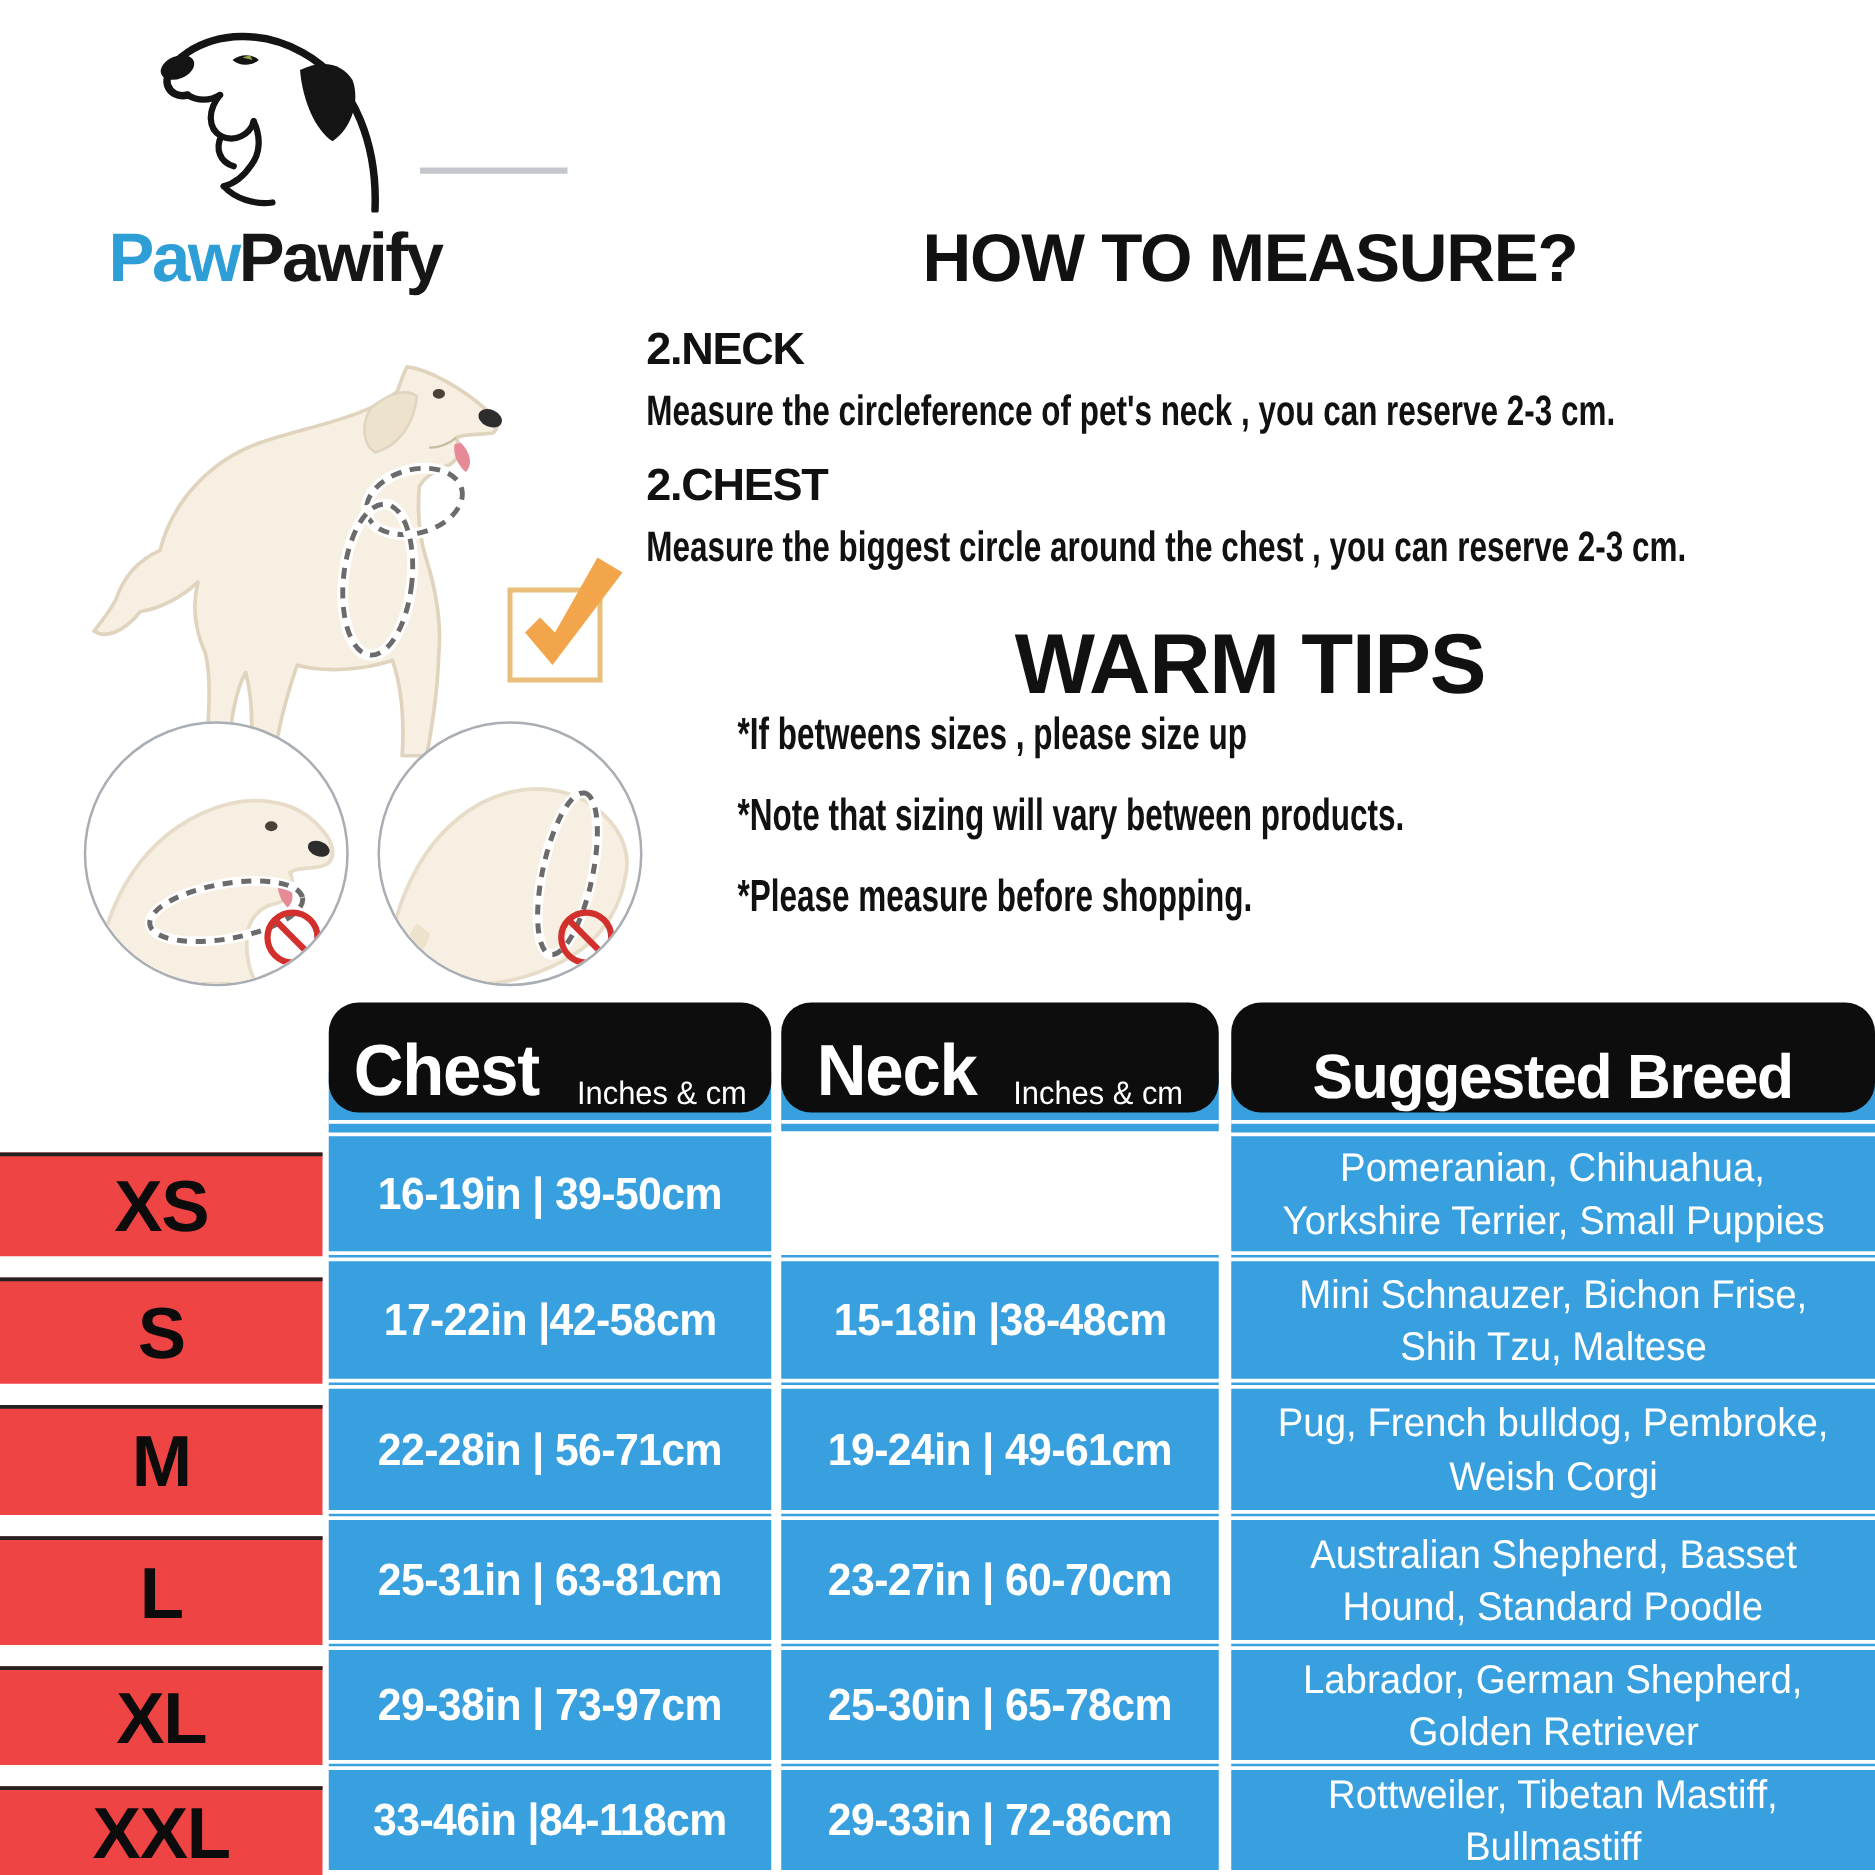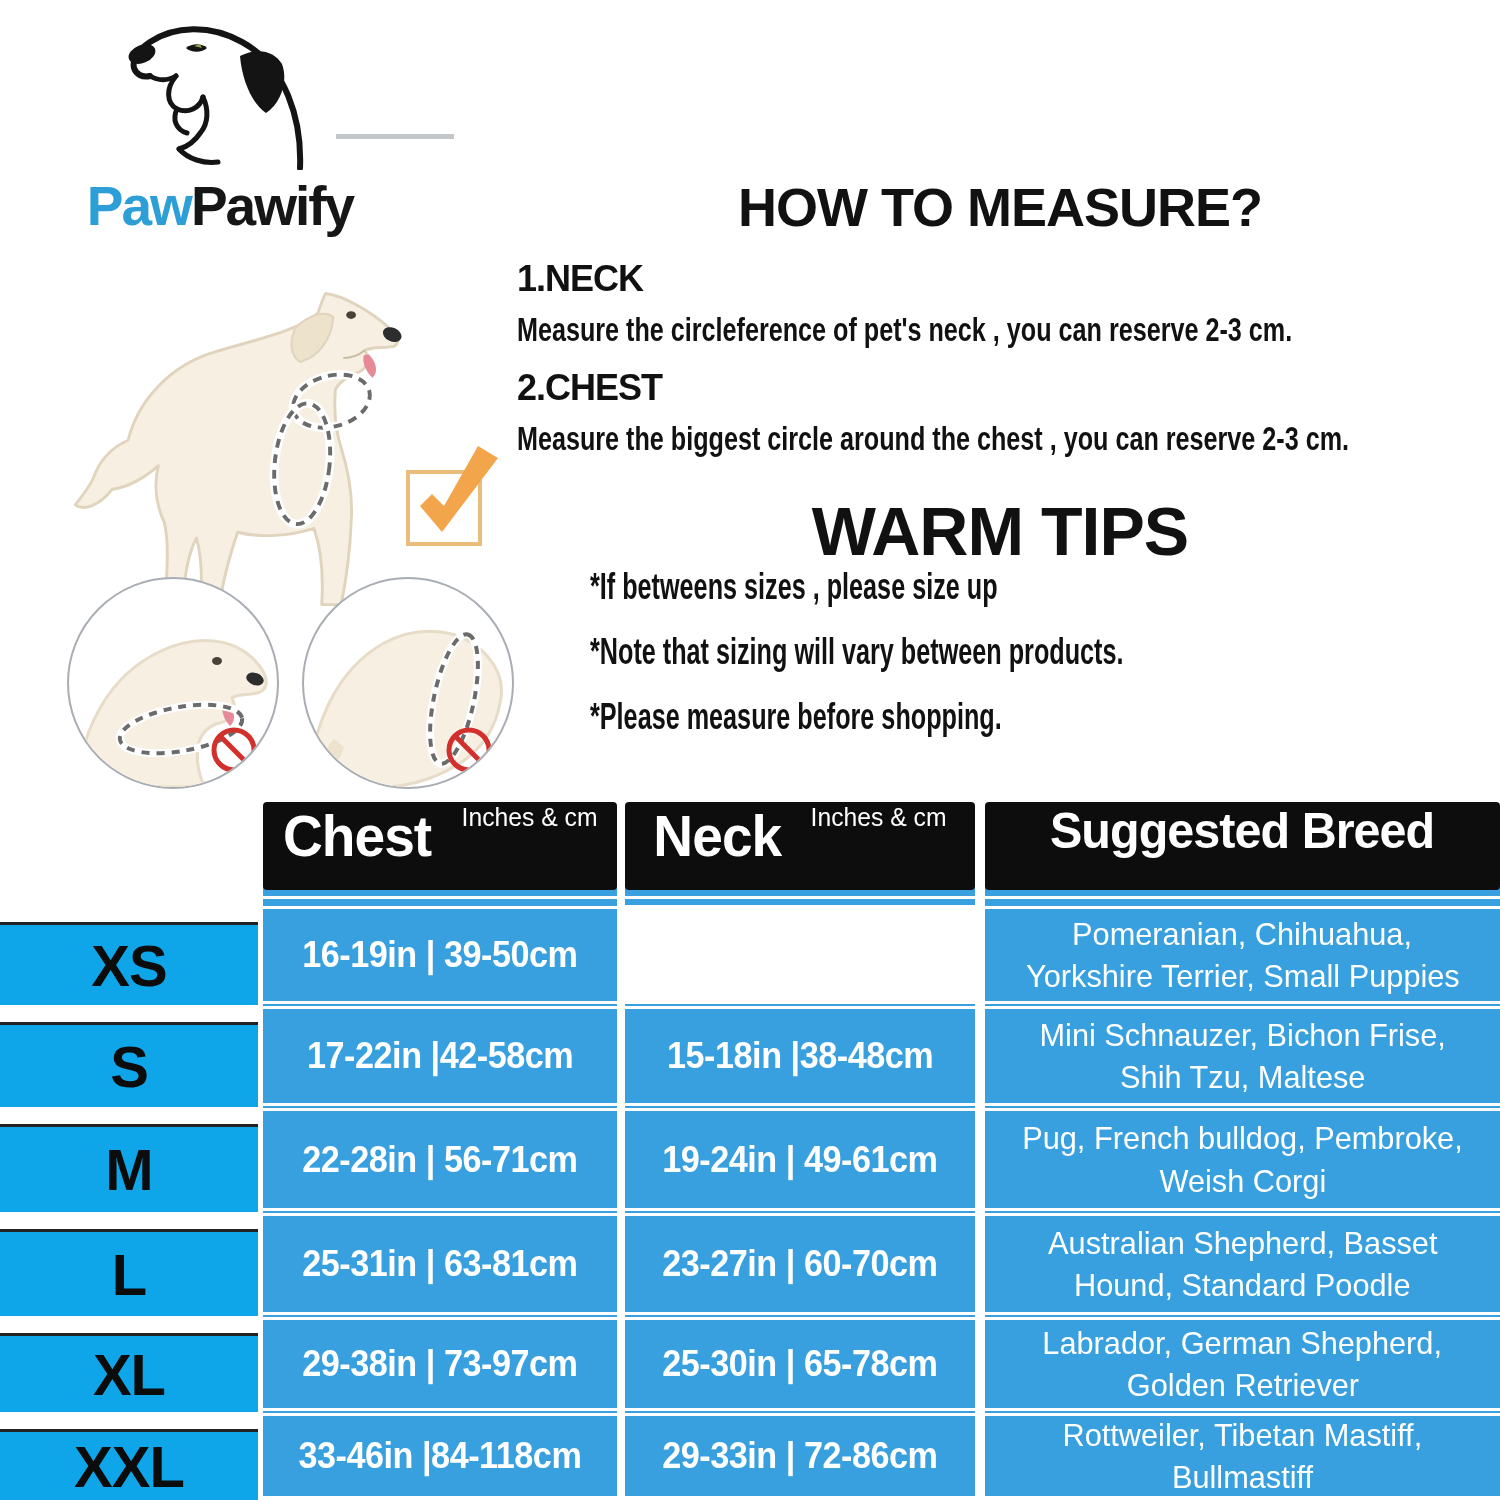--- a/index.html
+++ b/index.html
@@ -48,35 +48,35 @@
   
   .inset{top:577px;width:208px;height:208px;border:2px solid #a9aeb4;border-radius:50%;
          overflow:hidden;background:#fff;}
   .inset-1{left:67px;}
   .inset-2{left:302px;}
   .no-sign{position:absolute;right:18px;bottom:12px;width:50px;height:50px;}
 
   
   .hdr-strip{top:858px;height:47px;background:#38A0DF;z-index:1;}
   .hdr-strip::after{content:'';position:absolute;left:0;right:0;top:38px;height:3px;background:#fff;}
-  .hdr-box{top:802px;height:88px;background:#0d0d0d;border-radius:4px;z-index:2;
-           display:flex;align-items:flex-start;justify-content:center;color:#fff;white-space:nowrap;}
+  .hdr-box{top:802px;height:88px;background:#0d0d0d;border-radius:24px;z-index:2;
+           display:flex;align-items:flex-end;justify-content:center;color:#fff;white-space:nowrap;}
   .hdr-main{font-size:58px;font-weight:800;letter-spacing:-1px;transform:scaleX(.95);}
   .hdr-sub{font-size:26px;font-weight:400;margin-left:22px;transform:scaleX(.95);}
   .hdr-breed{font-size:50px;font-weight:800;letter-spacing:-1px;transform:scaleX(.97);}
 
   .col-chest{left:263px;width:354px;}
   .col-neck{left:625px;width:350px;}
   .col-breed{left:985px;width:515px;}
 
   .row{left:0;width:1500px;}
   .r0{top:905px;height:100px;} .r1{top:1005px;height:102px;} .r2{top:1107px;height:105px;}
   .r3{top:1212px;height:104px;} .r4{top:1316px;height:96px;} .r5{top:1412px;height:88px;}
 
-  .size-label{position:absolute;left:0;top:17px;bottom:0;width:258px;background:#0ea5e9;
+  .size-label{position:absolute;left:0;top:17px;bottom:0;width:258px;background:#ef4444;
               border-top:3px solid #222;display:flex;align-items:center;justify-content:center;
               font-size:58px;font-weight:800;color:#0c0c0c;letter-spacing:-1px;}
   .cell{position:absolute;top:4px;bottom:4px;background:#38A0DF;color:#fff;
         display:flex;align-items:center;justify-content:center;text-align:center;}
   .cell::before{content:'';position:absolute;left:0;right:0;top:-5px;height:2px;background:#38A0DF;}
   .cell-meas{font-size:36px;font-weight:700;white-space:nowrap;transform:scaleX(.95);letter-spacing:-0.5px;}
   .cell-breed{display:flex;flex-direction:column;justify-content:center;}
   .breed-line{font-size:32px;font-weight:400;line-height:1.32;transform:scaleX(.96);white-space:nowrap;}
 </style>
 </head>
@@ -99,21 +99,21 @@
       <path d="M96,38 C102,33 112,33 117,38 C112,43 101,43 96,38 Z" fill="#141414"></path>
       <path d="M104,36 L110,34 L112,38 Z" fill="#9aa04a"></path>
     </svg>
     <div class="logo-text">
       <span class="logo-blue">Paw</span><span class="logo-black">Pawify</span>
     </div>
   </div>
 
   <div class="abs htm-title">HOW TO MEASURE?</div>
   <div class="abs steps">
-    <span class="step-label">1.NECK</span>
+    <span class="step-label">2.NECK</span>
     <span class="step-text">Measure the circleference of pet's neck , you can reserve 2-3 cm.</span>
     <span class="step-label">2.CHEST</span>
     <span class="step-text">Measure the biggest circle around the chest , you can reserve 2-3 cm.</span>
   </div>
 
   <div class="abs wt-title">WARM TIPS</div>
   <div class="abs tips">
     <span class="tip">*If betweens sizes , please size up</span>
     <span class="tip">*Note that sizing will vary between products.</span>
     <span class="tip">*Please measure before shopping.</span>

